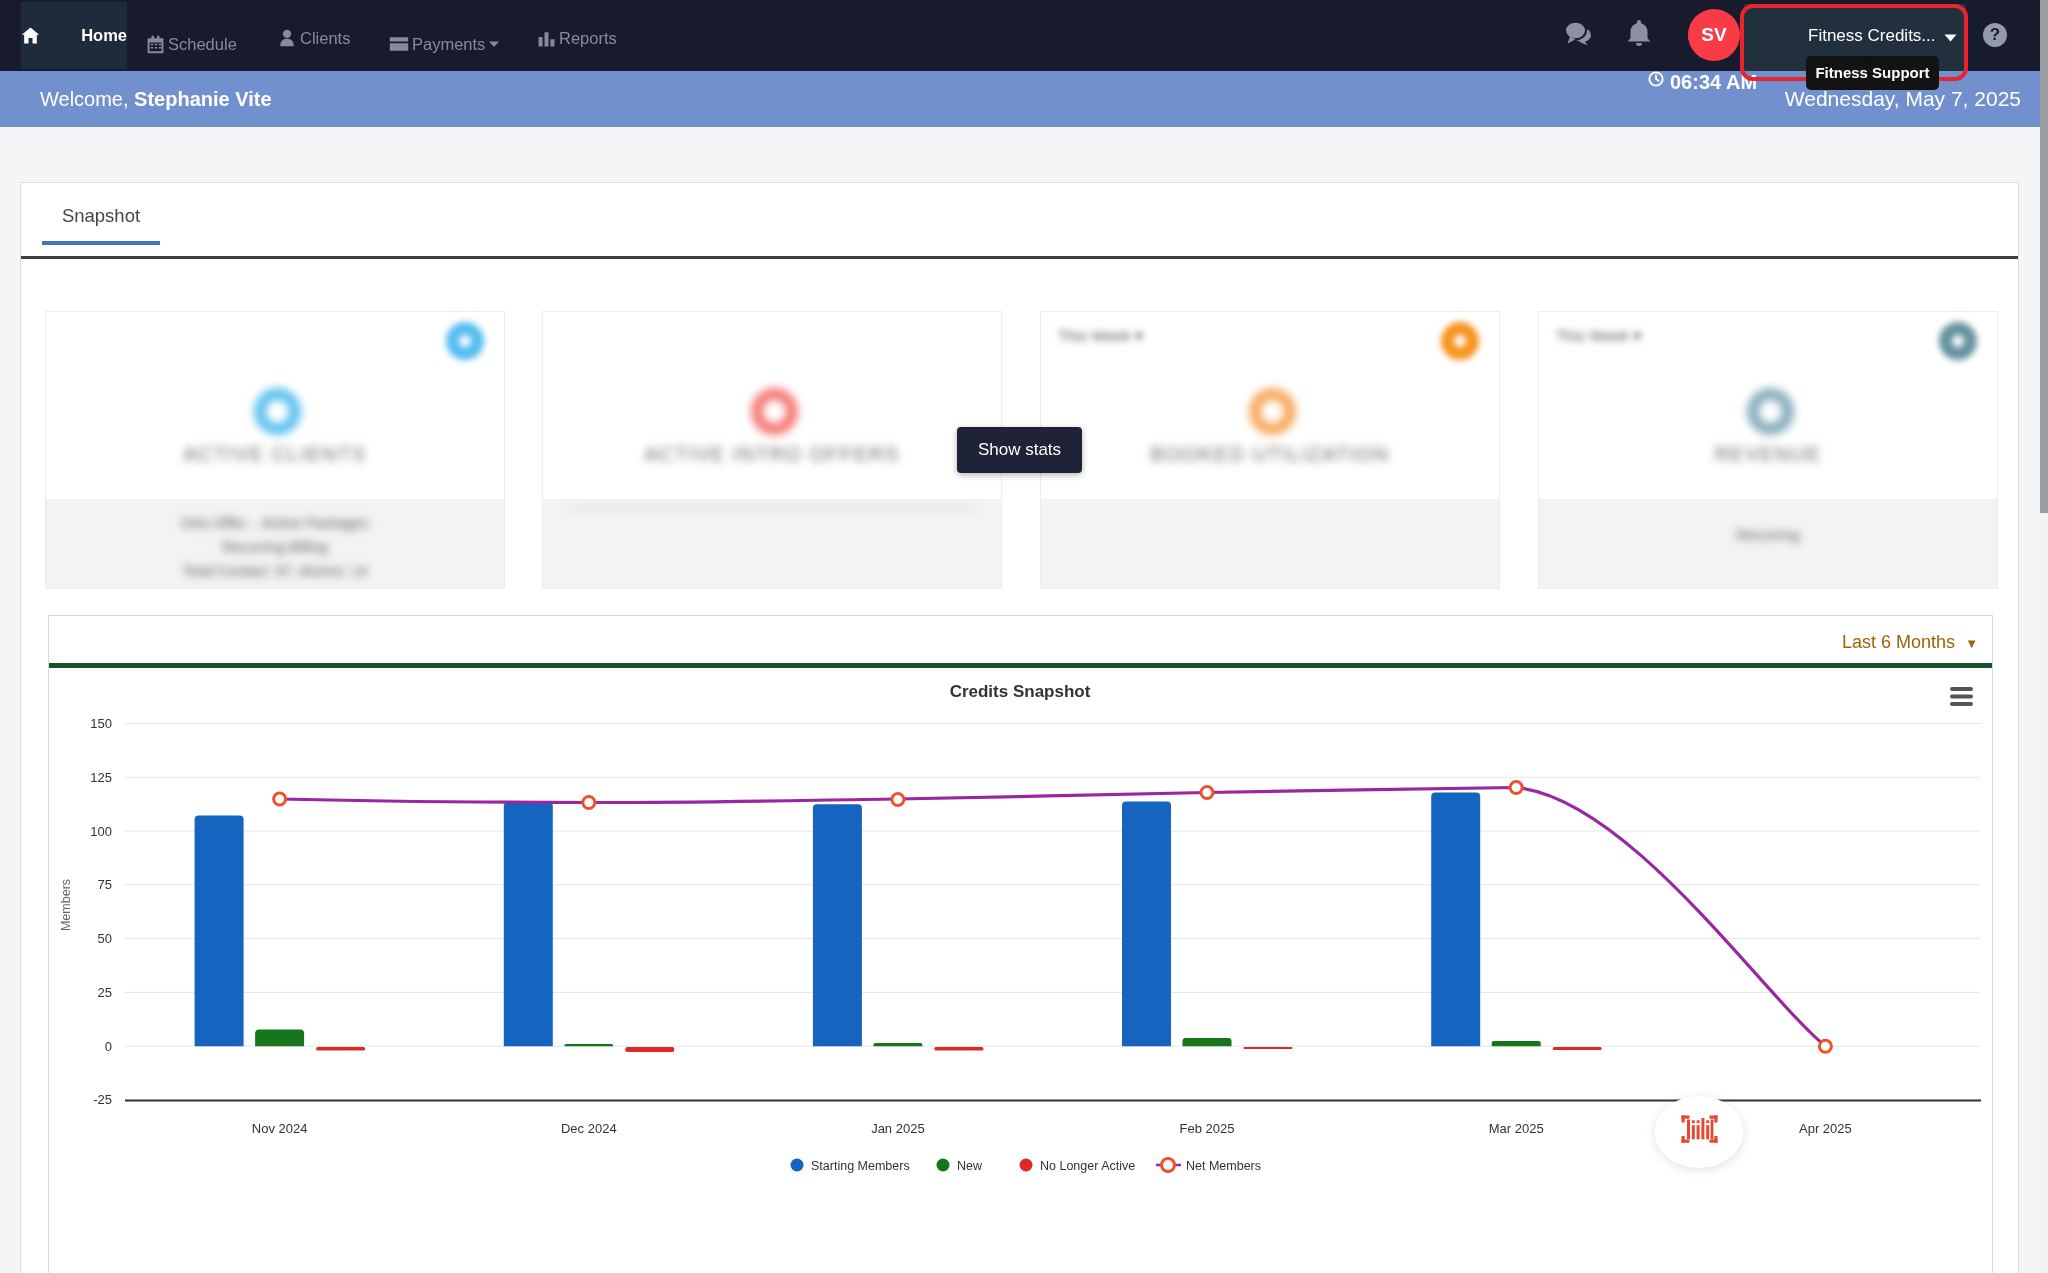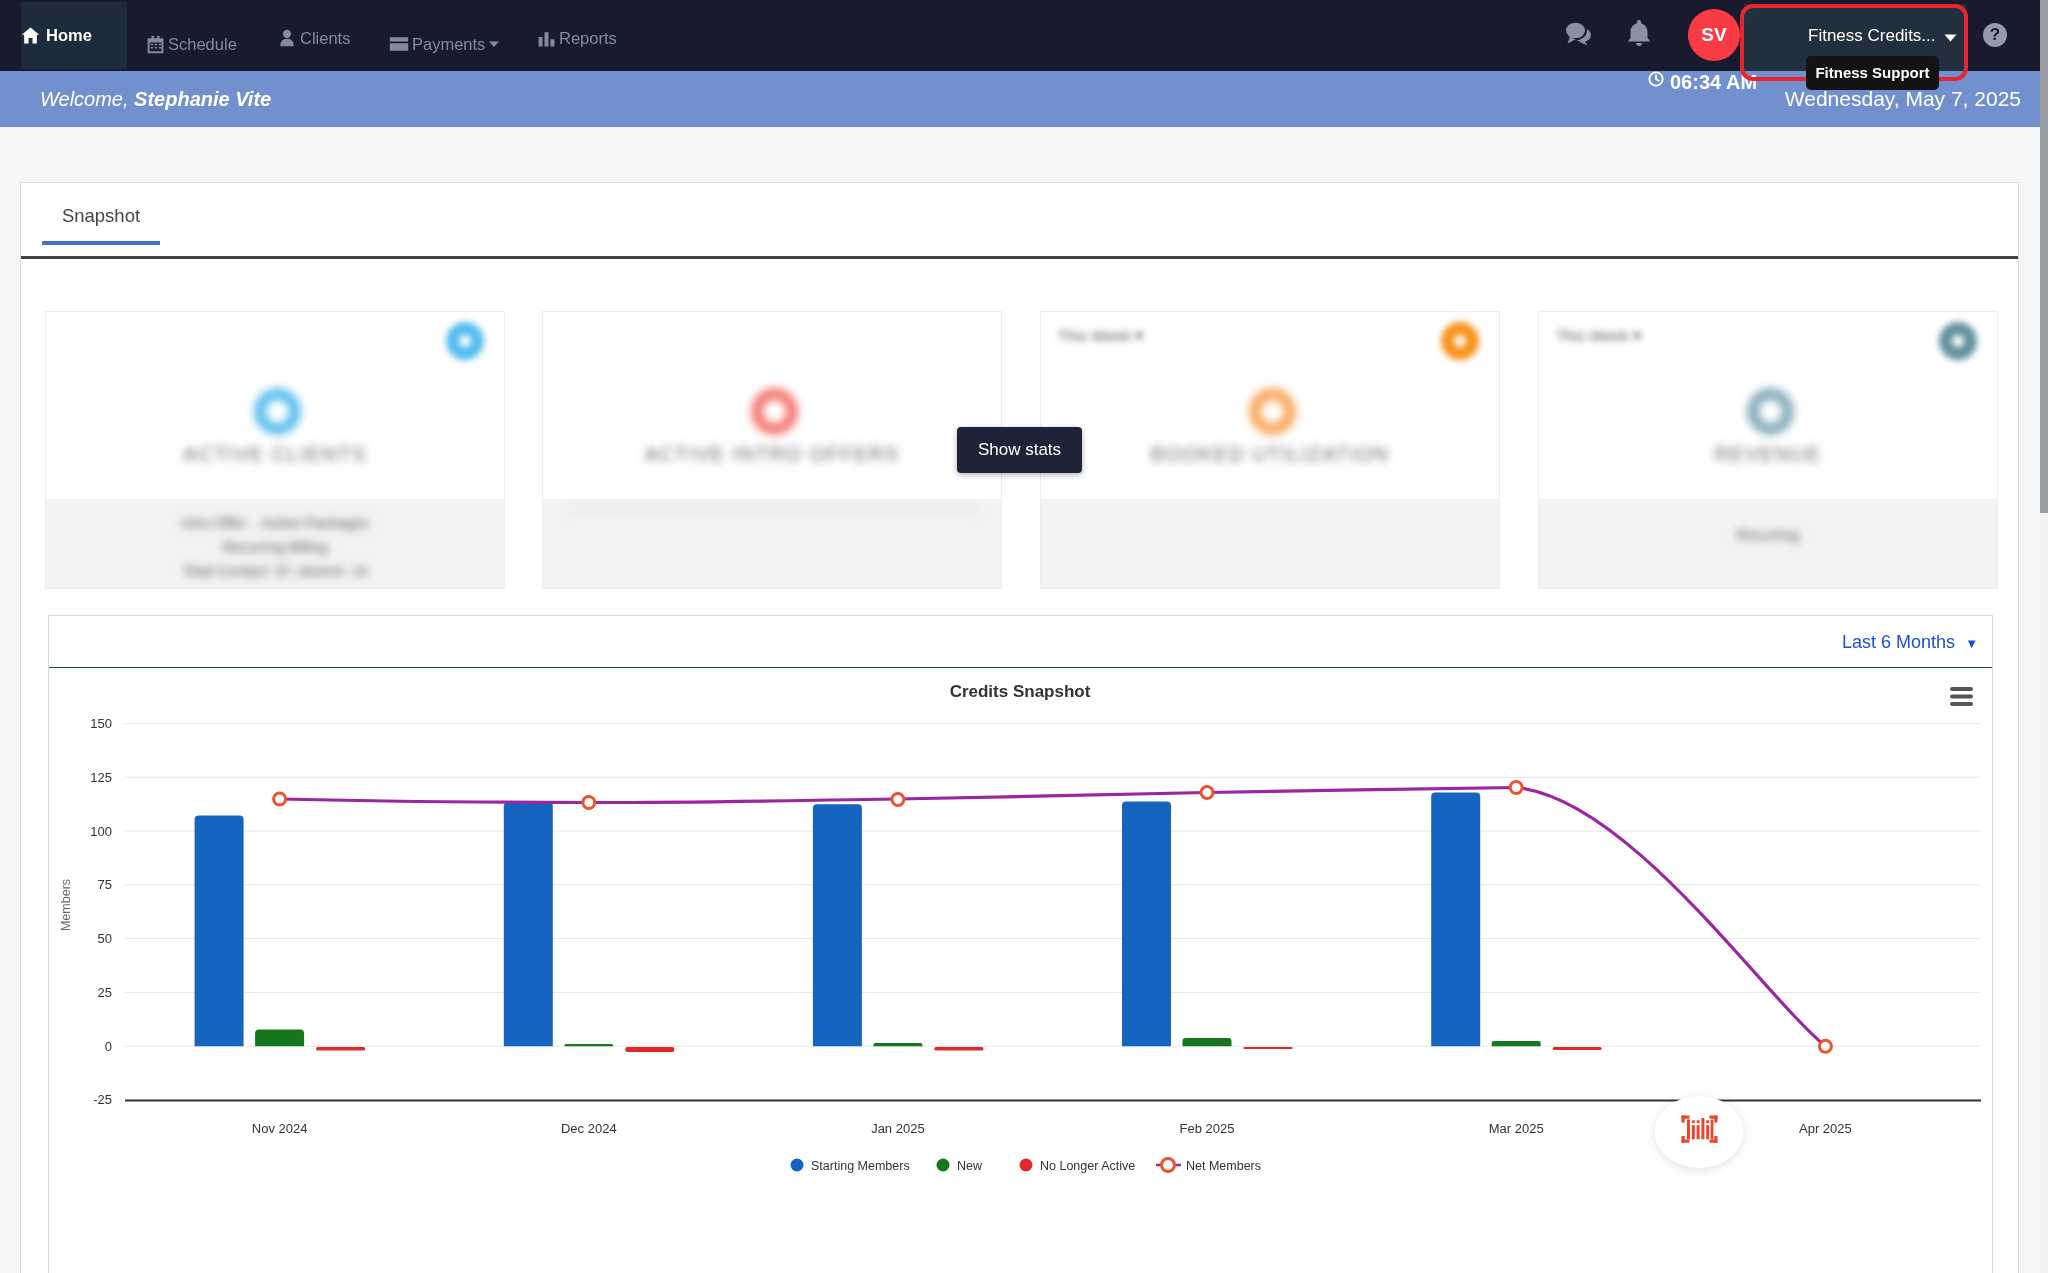--- a/index.html
+++ b/index.html
@@ -6,21 +6,21 @@
   html,body { width:2048px; height:1273px; overflow:hidden; background:#f4f5f6;
     font-family:"Liberation Sans", sans-serif; position:relative; }
   .abs { position:absolute; }
 
   
   #nav { position:absolute; left:0; top:0; width:2048px; height:71px; background:#171b2d; }
   .nitem { position:absolute; top:0; height:66px; display:flex; align-items:center; gap:3px;
     color:#848ba0; font-size:16.5px; }
   .nitem svg { display:block; }
   #tab-home { left:21px; top:2px; width:106px; height:67px; background:#1d2b3a;
-    display:flex; align-items:center; justify-content:flex-start; gap:6px; color:#fff;
+    display:flex; align-items:center; justify-content:space-between; gap:6px; color:#fff;
     font-weight:bold; font-size:16.5px; position:absolute; }
 
   
   #wbar { position:absolute; left:0; top:71px; width:2048px; height:56px; background:#7290ce;
     color:#fff; }
 
   
   #card { position:absolute; left:20px; top:182px; width:1999px; height:1200px;
     background:#fff; border:1px solid #ddd; }
   #tabrow { position:absolute; left:0; top:0; width:100%; height:76px; border-bottom:3px solid #404040; }
@@ -39,22 +39,22 @@
     color:#555; filter:blur(4px); }
   .thisweek { position:absolute; left:17px; top:15px; font-size:15.5px; color:#555; filter:blur(3.5px); }
 
   #showstats { position:absolute; left:957px; top:427px; width:125px; height:46px;
     background:#1f2337; border-radius:4px; color:#fff; font-size:17px; text-align:center;
     line-height:46px; box-shadow:0 2px 6px rgba(0,0,0,.3); }
 
   
   #cpanel { position:absolute; left:27px; top:432px; width:1945px; height:660px;
     background:#fff; border:1px solid #d9d9d9; }
-  #chead { position:absolute; left:0; top:0; width:100%; height:52px; border-bottom:1px solid #14532d;
-    font-size:18px; color:#1d4ed8; }
+  #chead { position:absolute; left:0; top:0; width:100%; height:52px; border-bottom:5px solid #14532d;
+    font-size:18px; color:#a16207; }
   #l6m { position:absolute; right:14px; top:0; height:52px; line-height:52px; }
 
   
   #sbtrack { position:absolute; right:0; top:0; width:8px; height:1273px; background:#f2f2f2; }
   #sbthumb { position:absolute; right:0; top:0; width:8px; height:513px; background:#9a9da2; }
 </style>
 </head>
 <body>
 
 <div id="nav">
@@ -121,21 +121,21 @@
   <div class="abs" style="left:1983px; top:23px; width:24px; height:24px; border-radius:50%;
        background:#939aa8; color:#171b2d; font-weight:bold; font-size:17px; text-align:center; line-height:24px;">?</div>
 
   <div class="abs" style="left:1740px; top:4px; width:228px; height:77px; border:4px solid #e8252d; border-radius:13px; z-index:40;"></div>
   <div class="abs" style="left:1806px; top:56px; width:133px; height:34px; background:#131313;
        border-radius:5px; color:#fff; font-size:15px; font-weight:bold; text-align:center; line-height:34px; z-index:50;">Fitness Support</div>
   <div class="abs" style="left:1866px; top:48px; width:0; height:0; border:7px solid transparent; border-bottom:8px solid #111; z-index:50;"></div>
 </div>
 
 <div id="wbar">
-  <div class="abs" style="left:40px; top:0; height:56px; line-height:56px; font-size:20px;font-style:italic;">Welcome, <b>Stephanie Vite</b></div>
+  <div class="abs" style="left:40px; top:0; height:56px; line-height:56px; font-size:20px;">Welcome, <b>Stephanie Vite</b></div>
   <div class="abs" style="left:1648px; top:0; height:56px; display:flex; align-items:flex-start; gap:6px;">
     <svg width="16" height="16" viewBox="0 0 24 24">
         <circle cx="12" cy="12" r="10" fill="none" stroke="#fff" stroke-width="2.8"></circle>
         <path d="M12 6.5 v5.5 l4 2.5" fill="none" stroke="#fff" stroke-width="2.8" stroke-linecap="round"></path>
       </svg>
     <span style="font-size:20px; font-weight:bold;">06:34 AM</span>
   </div>
   <div class="abs" style="right:27px; top:0; height:56px; line-height:56px; font-size:21px;margin-left:24px;">Wednesday, May 7, 2025</div>
 </div>
 

